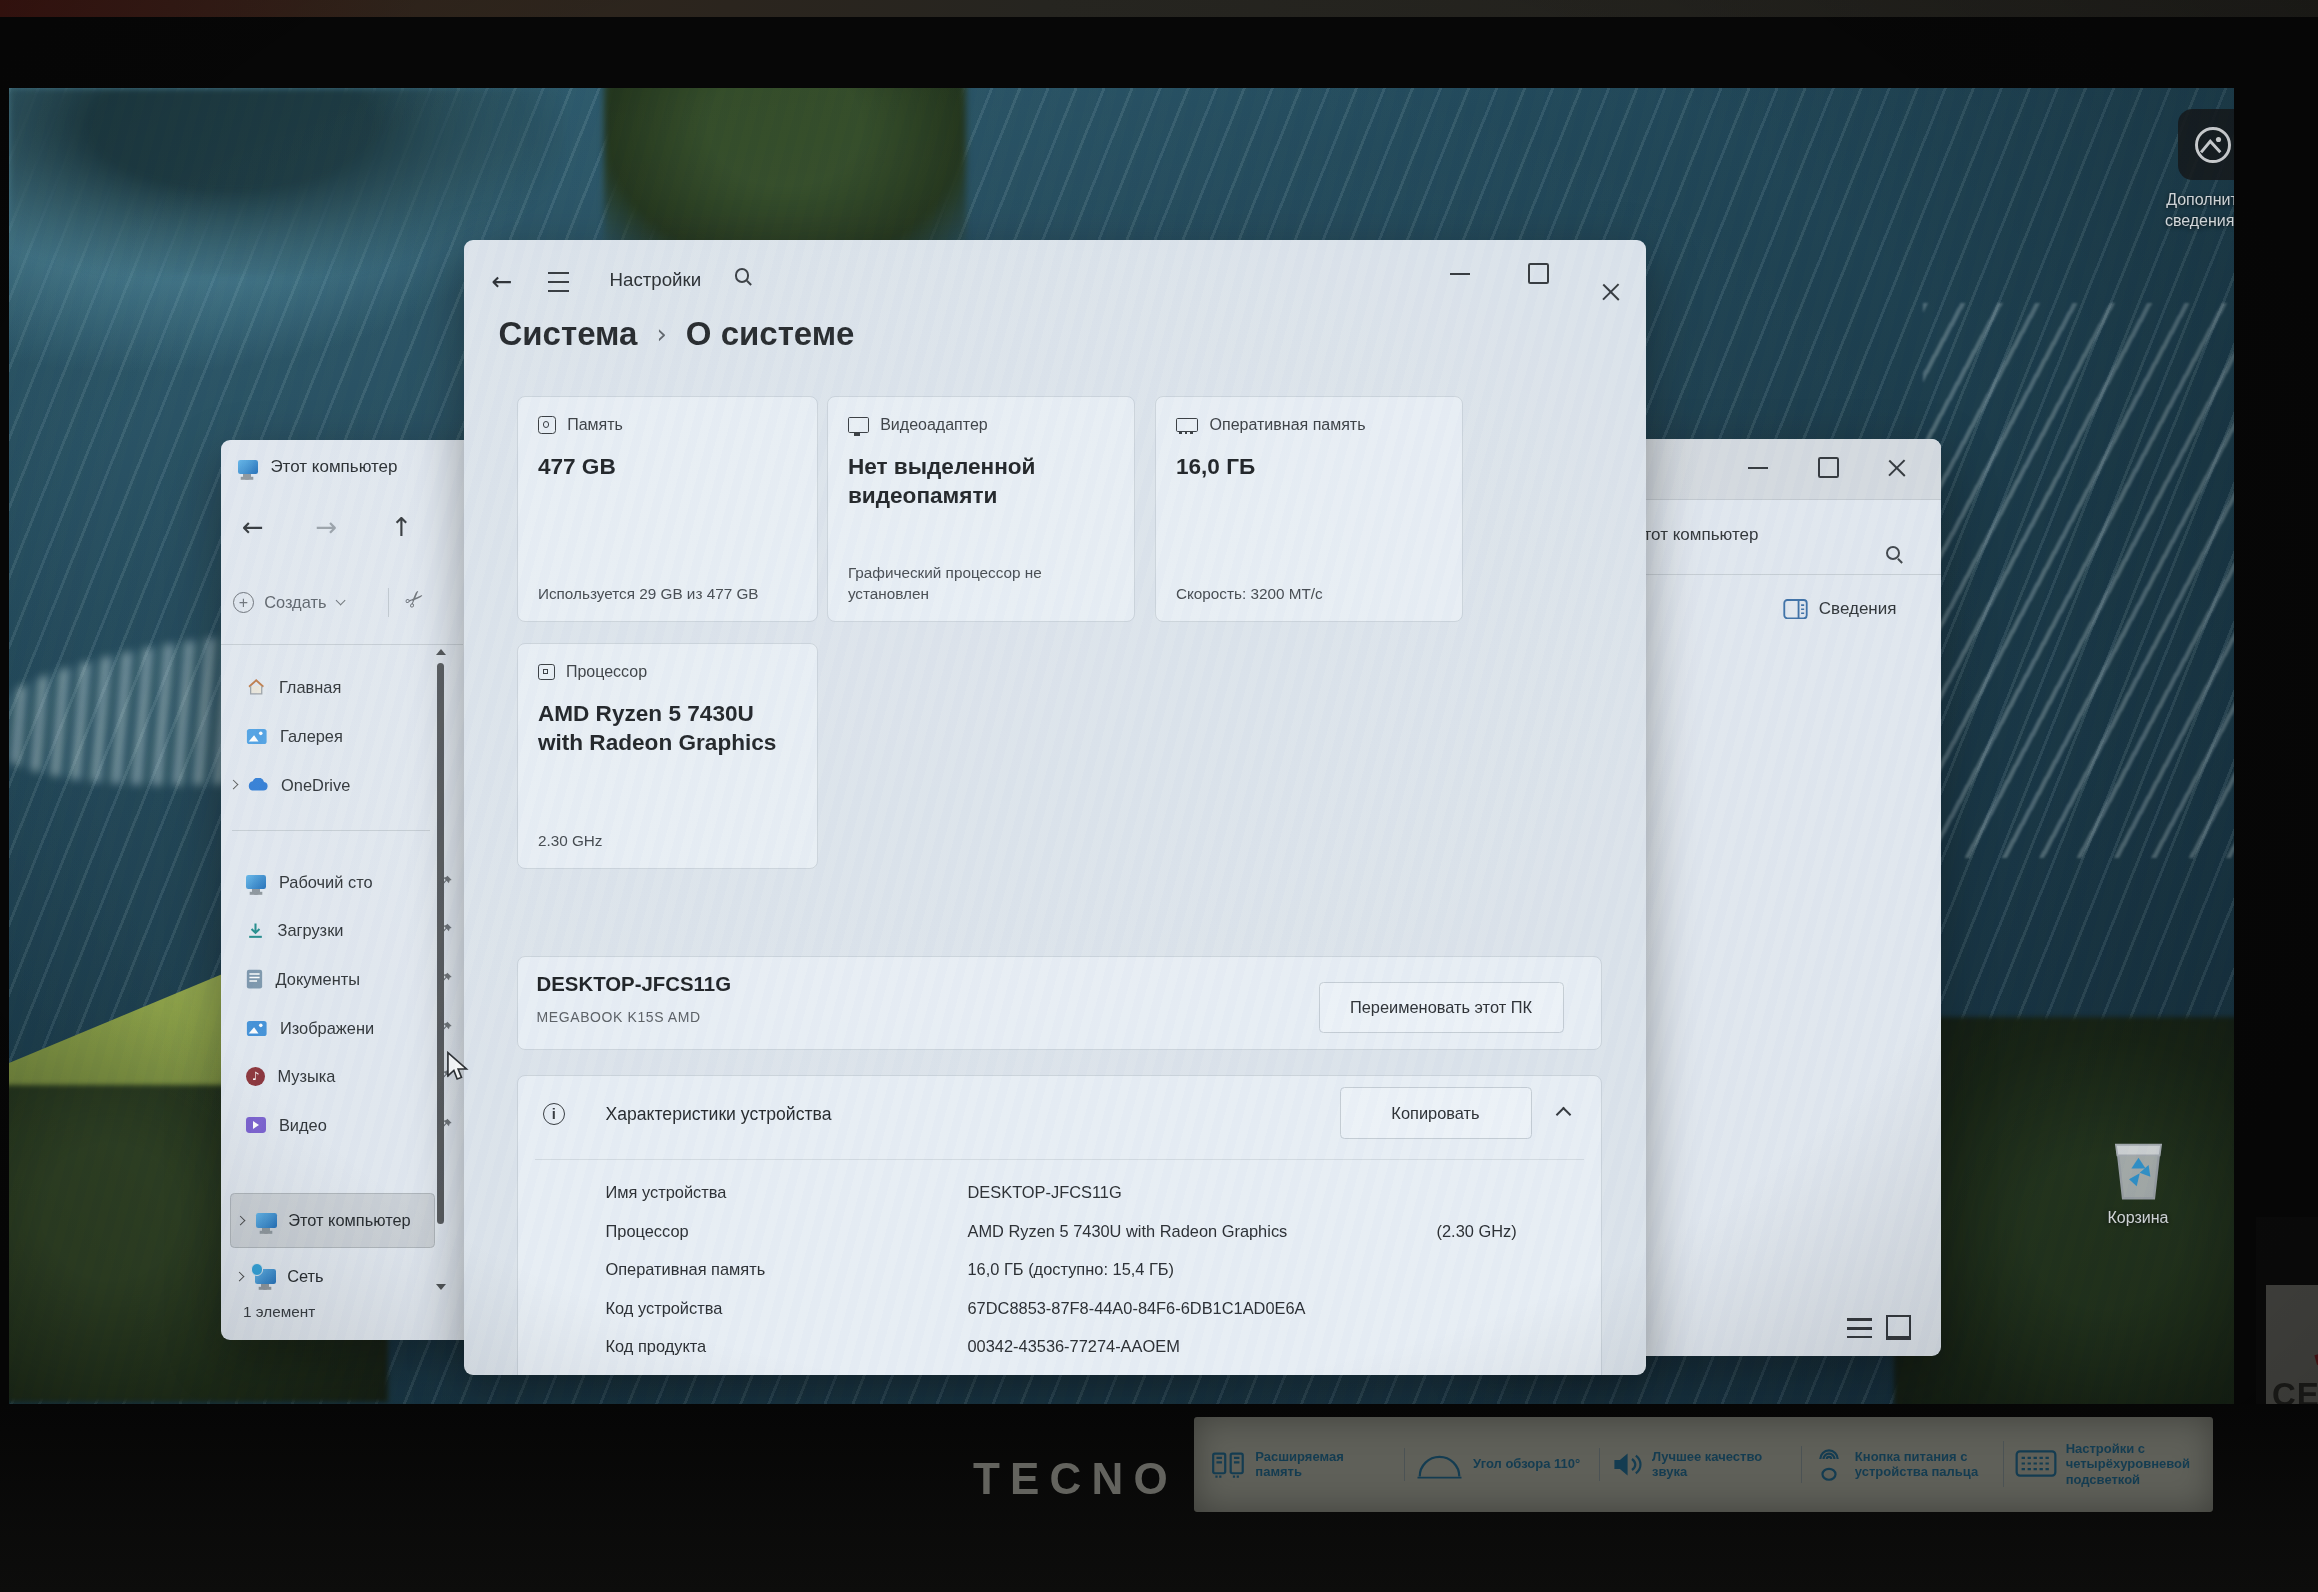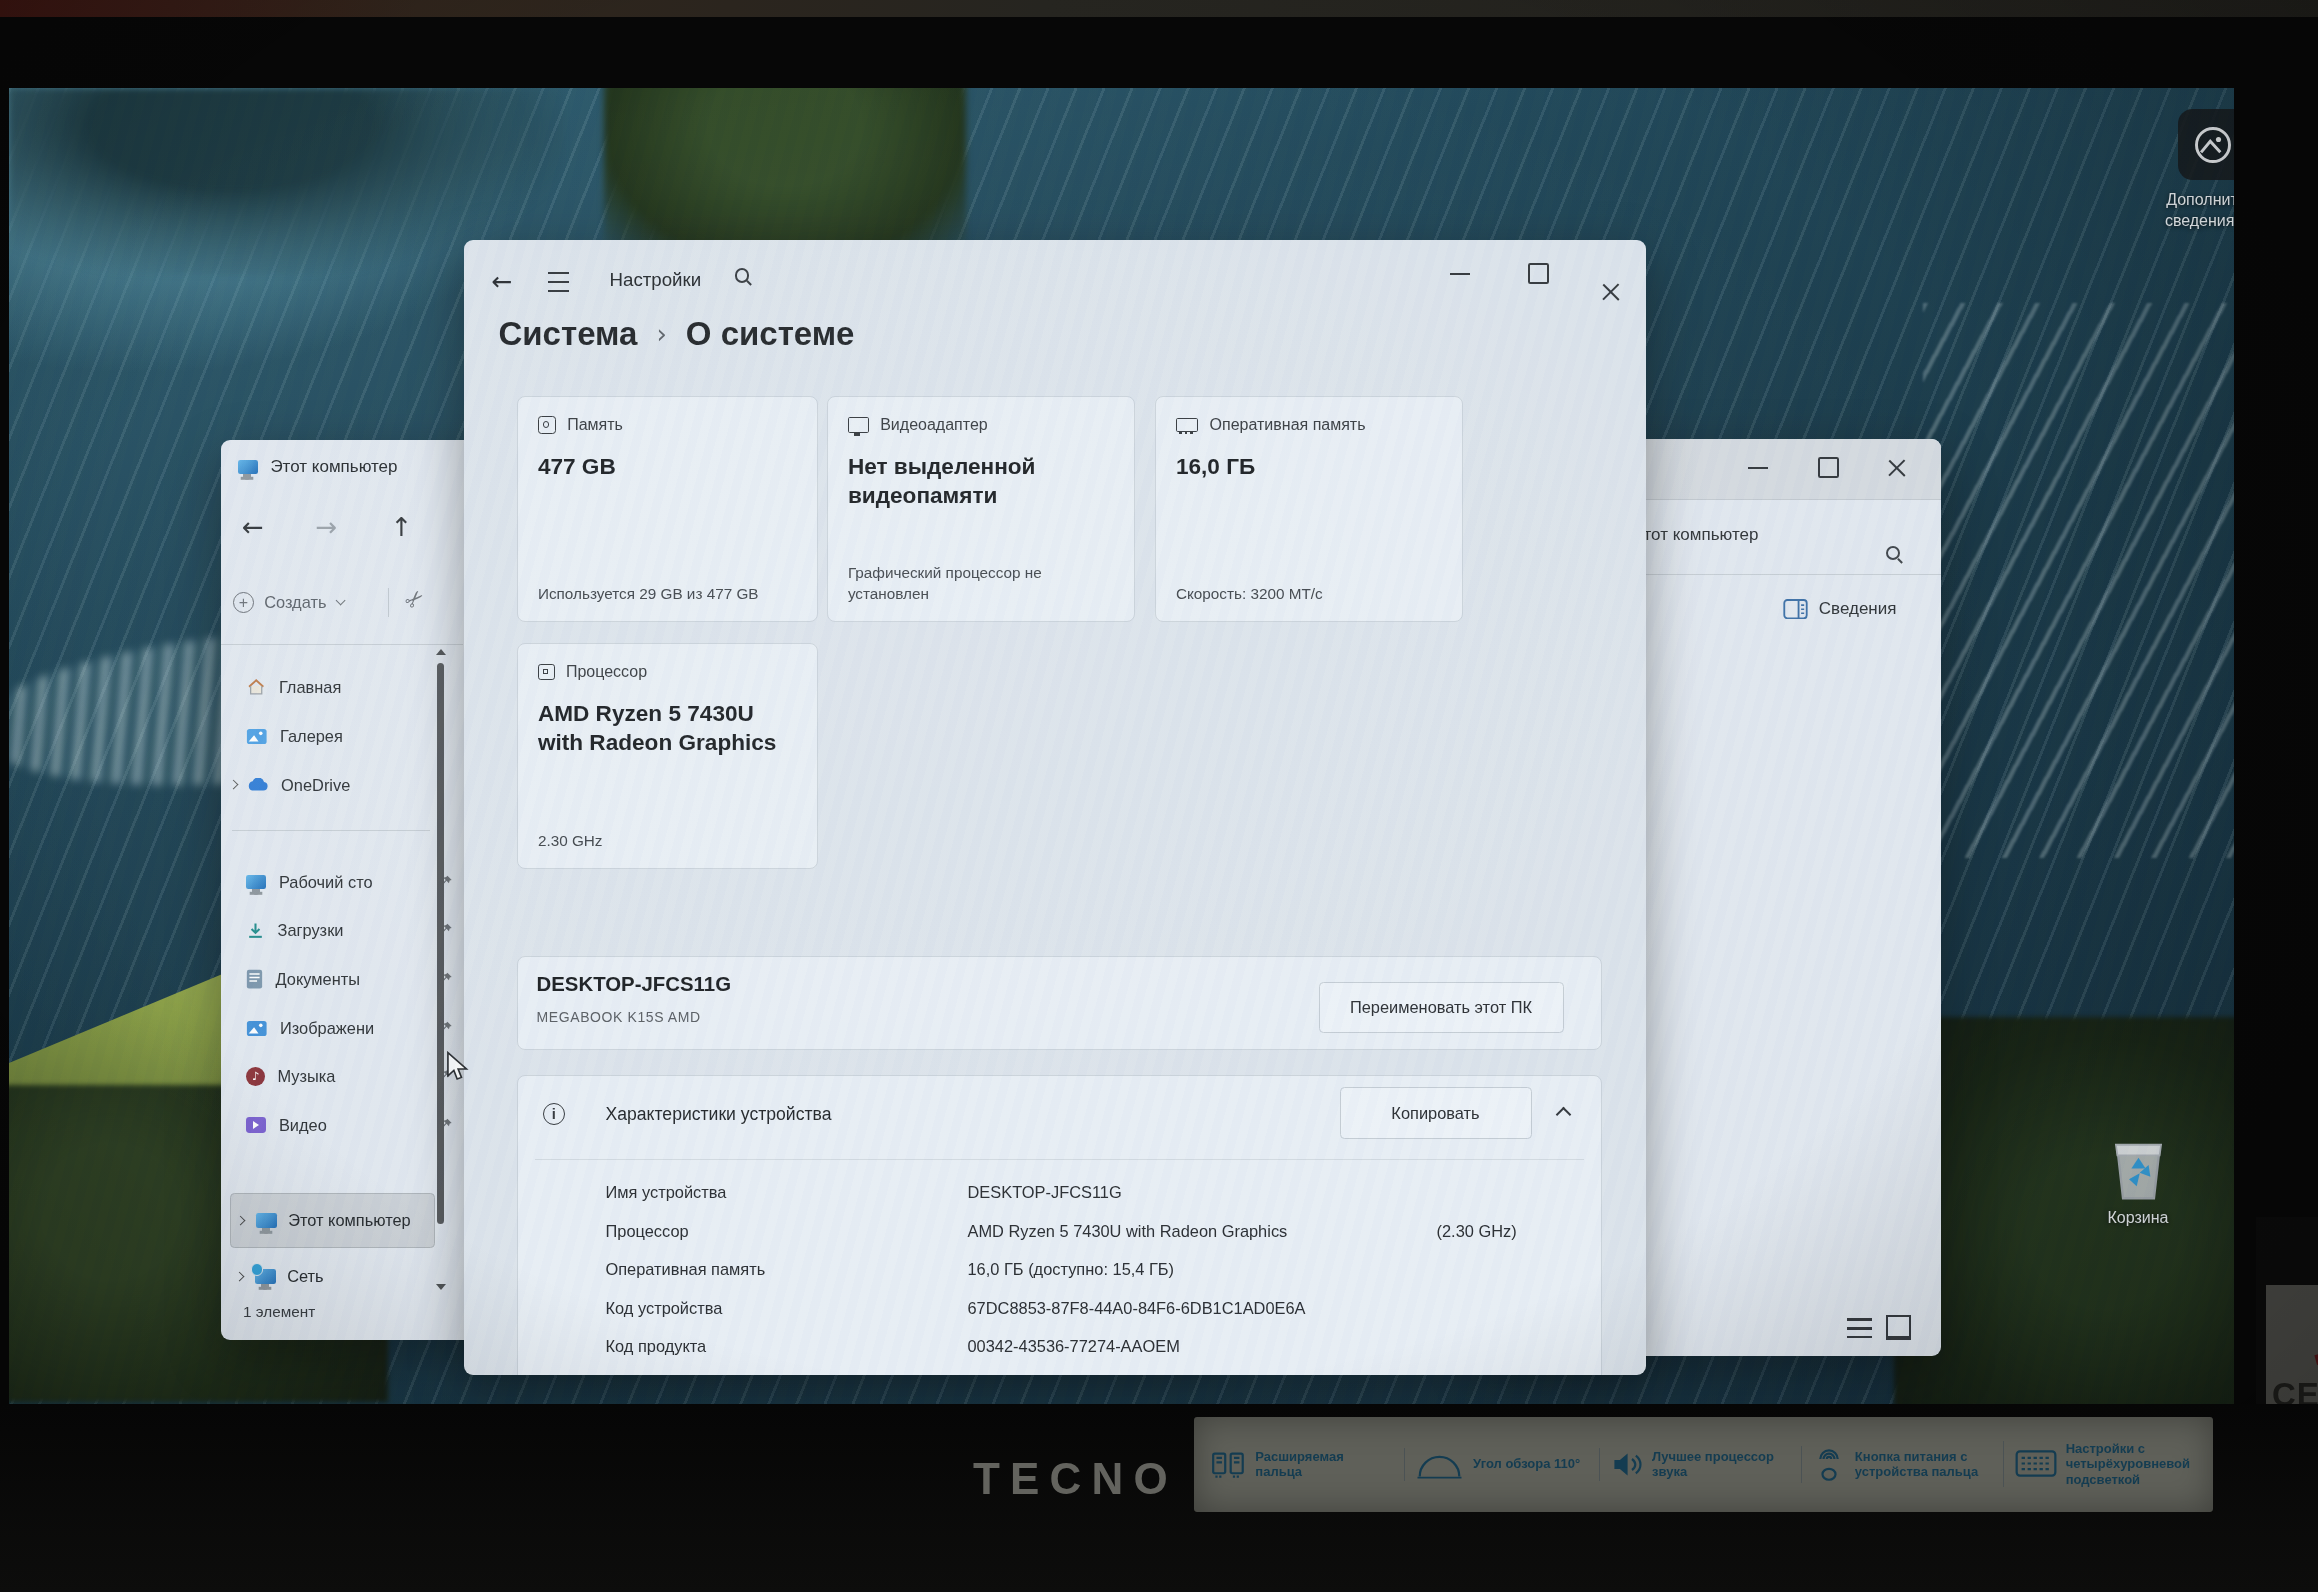--- a/index.html
+++ b/index.html
@@ -430,35 +430,35 @@
   <div class="abs bezel-bottom">
     <div class="brand">TECNO</div>
     <div class="banner">
       <div class="feat">
         <svg width="35" height="35" viewBox="0 0 32 32" fill="none" stroke="#143c51" stroke-width="2">
           <rect x="2" y="6" width="11" height="18" rx="1.5"></rect>
             <rect x="18" y="6" width="11" height="18" rx="1.5"></rect>
           <path d="M4 27h7M20 27h7" stroke-dasharray="2 1.5"></path>
             <path d="M5 10h5M5 14h5M21 10h5M21 14h5"></path>
         </svg>
-        <span class="feat-t">Расширяемая пальца</span>
+        <span class="feat-t">Расширяемая память</span>
       </div>
       <div class="feat">
         <svg width="49" height="33" viewBox="0 0 44 30" fill="none" stroke="#143c51" stroke-width="2">
           <path d="M4 26a18 18 0 0 1 36 0"></path>
             <path d="M2 27h40" stroke-width="1.6"></path>
         </svg>
         <span class="feat-t">Угол обзора 110°</span>
       </div>
       <div class="feat">
         <svg width="33" height="33" viewBox="0 0 30 30">
           <path d="M4 11v8h5l7 6V5l-7 6H4z" fill="#143c51"></path>
           <path d="M20 10c2 1.5 3 3.2 3 5s-1 3.5-3 5M23.5 7c2.8 2.2 4.2 5 4.2 8s-1.4 5.8-4.2 8" fill="none" stroke="#143c51" stroke-width="2"></path>
         </svg>
-        <span class="feat-t">Лучшее процессор звука</span>
+        <span class="feat-t">Лучшее качество звука</span>
       </div>
       <div class="feat">
         <svg width="34" height="37" viewBox="0 0 30 34" fill="none" stroke="#143c51" stroke-width="2">
           <path d="M7 12a8 8 0 0 1 16 0M10 12a5 5 0 0 1 10 0M13 12a2 2 0 0 1 4 0"></path>
           <ellipse cx="15" cy="26" rx="6" ry="5"></ellipse>
         </svg>
         <span class="feat-t">Кнопка питания с устройства пальца</span>
       </div>
       <div class="feat">
         <svg width="42" height="31" viewBox="0 0 38 28" fill="none" stroke="#143c51" stroke-width="2">

